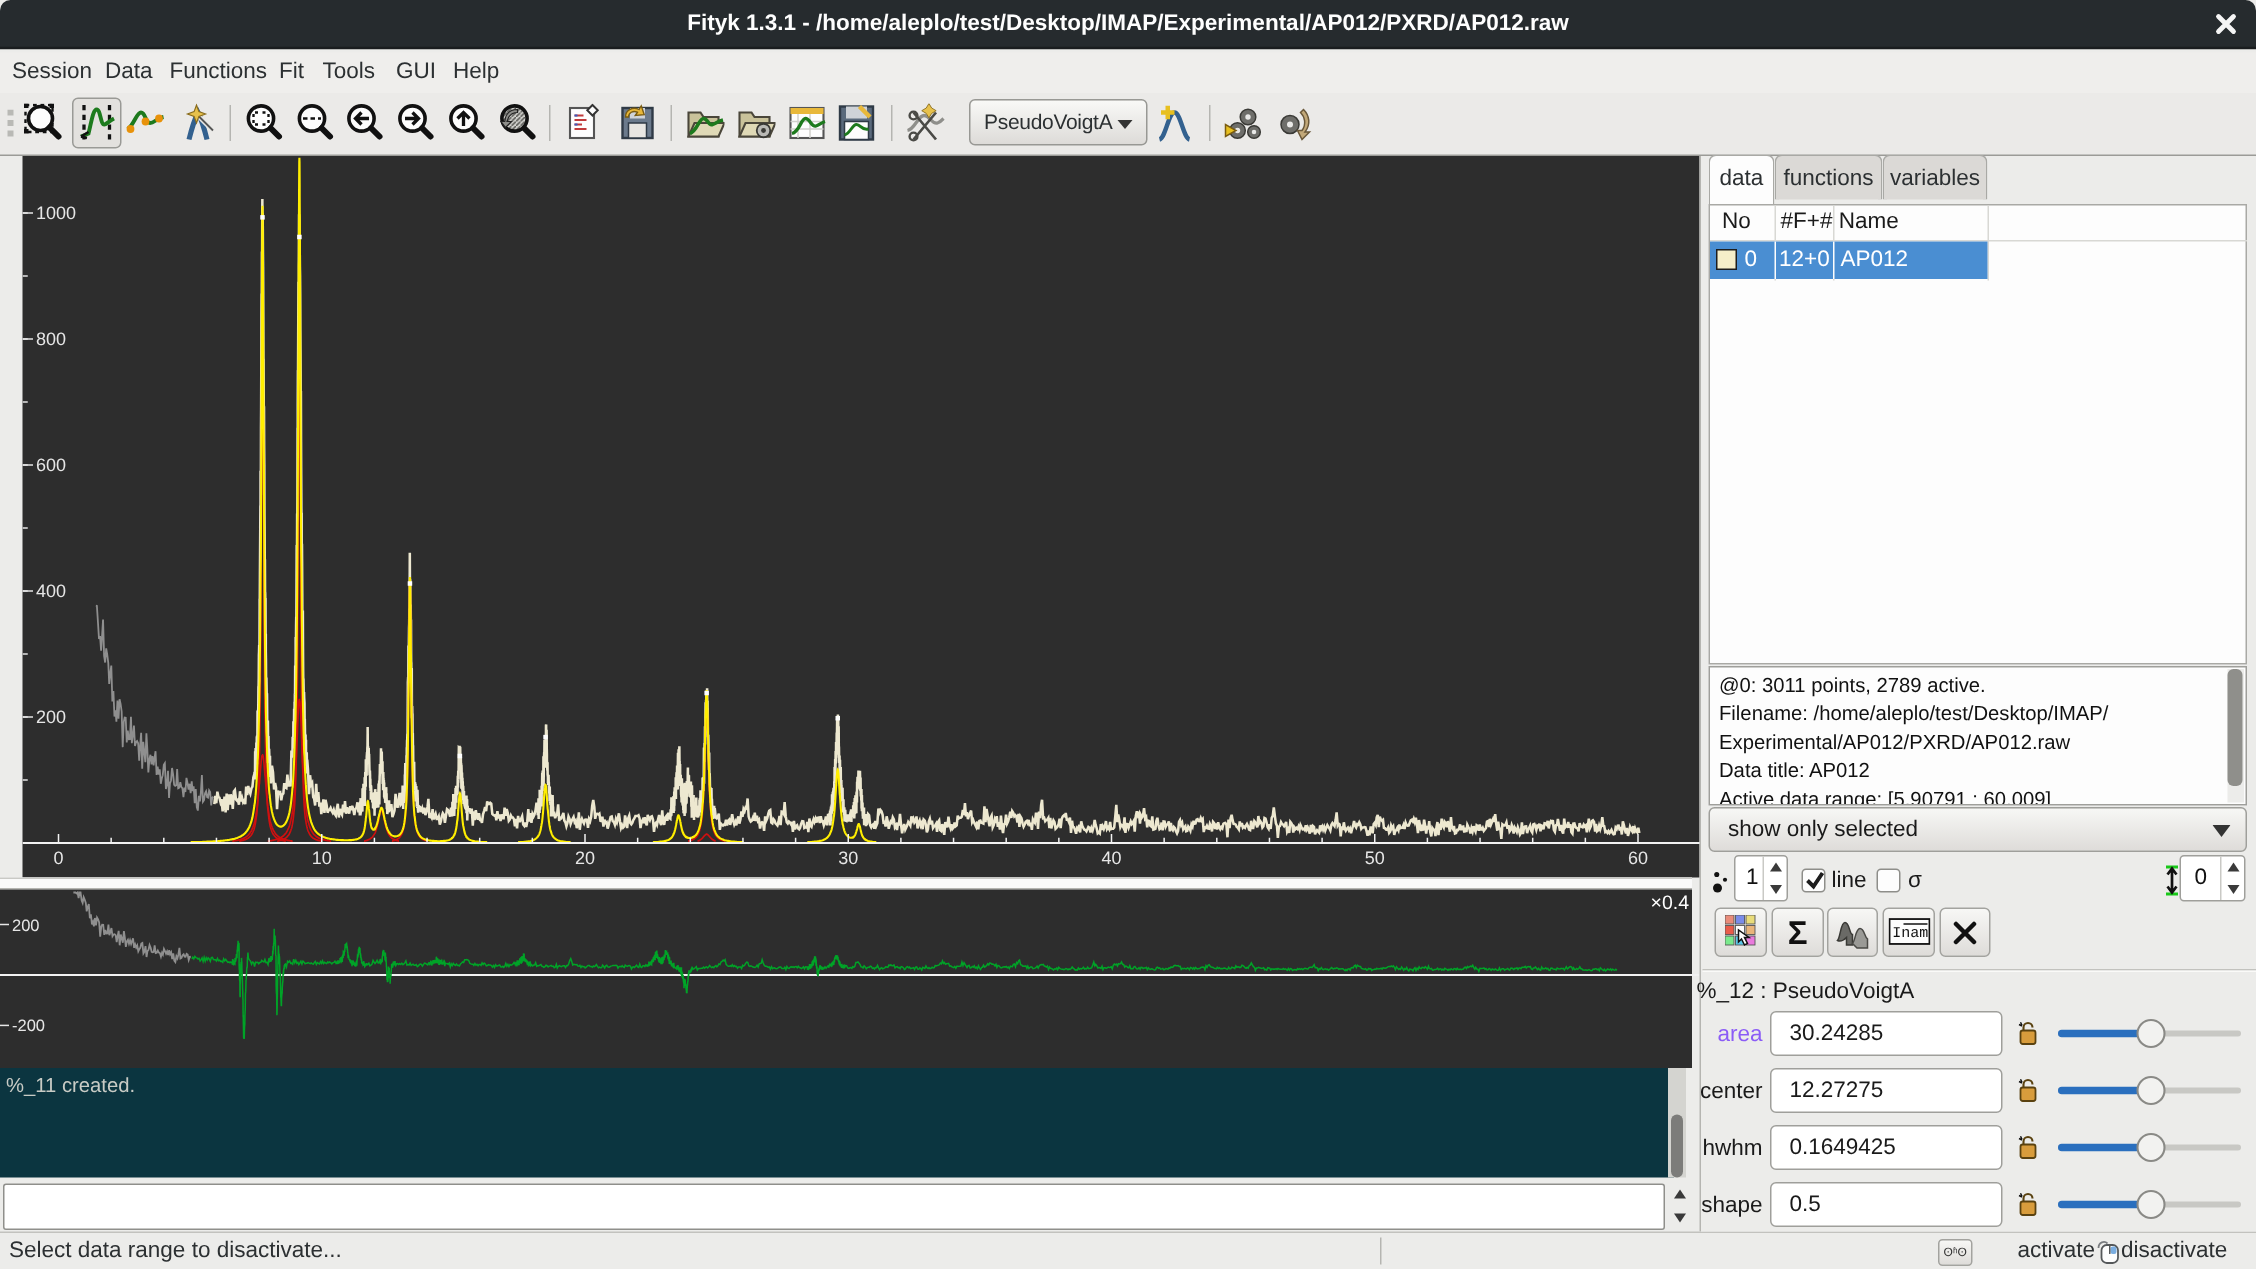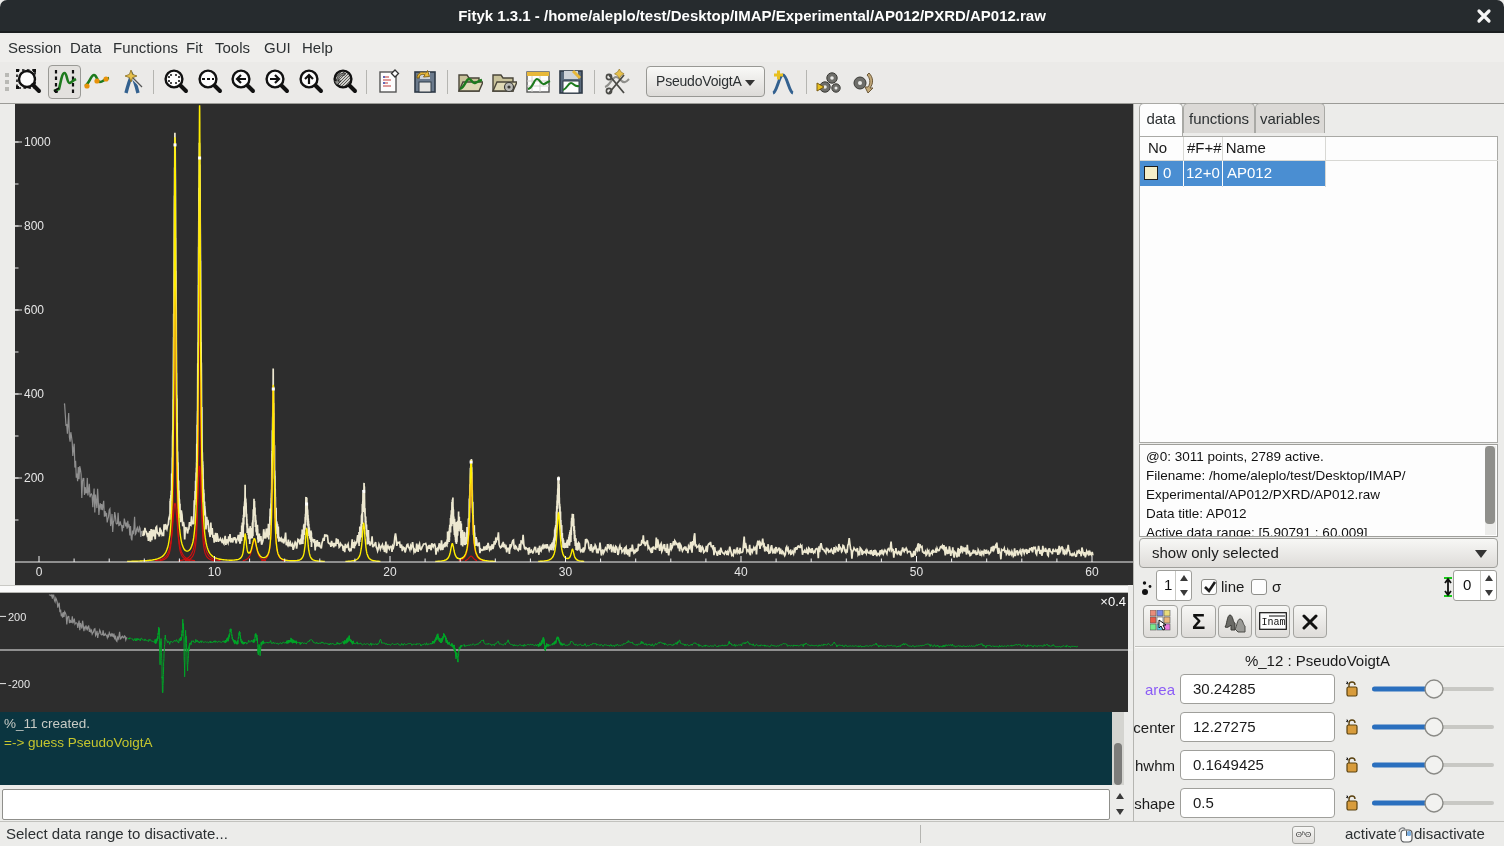--- a/index.html
+++ b/index.html
@@ -303,21 +303,20 @@
 <text x="8" y="27.5" fill="#e6e6e6" font-size="11">200</text>
 <line x1="0" y1="90.6" x2="6" y2="90.6" stroke="#e6e6e6" stroke-width="1"></line>
 <text x="8" y="94.5" fill="#e6e6e6" font-size="11">-200</text>
 <text x="1126" y="13" fill="#ffffff" font-size="13" text-anchor="end">×0.4</text>
 <path d="M48.9 2.0L49.6 2.0L50.3 2.0L51.0 2.6L51.7 2.0L52.4 5.7L53.0 2.0L53.7 2.0L54.4 7.1L55.1 8.9L55.8 5.1L56.5 6.8L57.2 9.0L57.8 14.6L58.5 11.7L59.2 9.7L59.9 19.2L60.6 16.5L61.3 23.3L62.0 21.6L62.6 24.6L63.3 19.0L64.0 23.9L64.7 18.7L65.4 19.9L66.1 22.0L66.8 31.4L67.5 24.7L68.1 23.5L68.8 23.6L69.5 30.2L70.2 27.0L70.9 29.4L71.6 29.3L72.3 23.4L72.9 30.4L73.6 28.3L74.3 25.7L75.0 31.1L75.7 30.0L76.4 29.8L77.1 30.4L77.8 35.0L78.4 31.2L79.1 27.6L79.8 37.2L80.5 30.0L81.2 32.7L81.9 35.5L82.6 27.7L83.2 31.9L83.9 38.2L84.6 34.6L85.3 33.5L86.0 36.1L86.7 33.8L87.4 36.3L88.0 34.5L88.7 32.5L89.4 38.9L90.1 36.6L90.8 38.7L91.5 37.3L92.2 41.2L92.9 39.8L93.5 38.9L94.2 36.1L94.9 35.7L95.6 42.6L96.3 41.4L97.0 37.8L97.7 45.0L98.3 41.1L99.0 40.3L99.7 37.0L100.4 38.7L101.1 41.5L101.8 41.8L102.5 41.6L103.1 37.3L103.8 42.4L104.5 42.2L105.2 40.7L105.9 42.1L106.6 42.4L107.3 44.8L108.0 42.2L108.6 43.4L109.3 39.6L110.0 41.0L110.7 42.8L111.4 41.2L112.1 43.7L112.8 40.5L113.4 43.2L114.1 41.9L114.8 46.4L115.5 42.6L116.2 47.5L116.9 48.4L117.6 44.4L118.3 45.9L118.9 43.5L119.6 38.9L120.3 46.0L121.0 45.6L121.7 43.8L122.4 43.2L123.1 44.8L123.7 44.9L124.4 42.9L125.1 43.4L125.8 47.0L126.5 44.9L127.2 44.7" fill="none" stroke="#8f8f8f" stroke-width="1.2"></path>
 <path d="M127.9 46.3L128.5 45.1L129.2 46.2L129.9 44.6L130.6 45.4L131.3 45.6L132.0 46.3L132.7 45.9L133.4 47.7L134.0 46.9L134.7 45.6L135.4 48.0L136.1 45.3L136.8 47.8L137.5 45.5L138.2 47.0L138.8 45.6L139.5 46.3L140.2 47.9L140.9 45.4L141.6 45.2L142.3 46.7L143.0 46.9L143.6 46.9L144.3 47.7L145.0 45.9L145.7 47.5L146.4 47.1L147.1 47.9L147.8 47.8L148.5 48.5L149.1 46.2L149.8 47.6L150.5 46.6L151.2 47.7L151.9 48.6L152.6 48.3L153.3 48.8L153.9 48.3L154.6 48.9L154.7 48.8L154.9 50.1L155.0 49.4L155.1 46.4L155.2 49.3L155.3 49.8L155.3 48.0L155.4 46.7L155.5 50.3L155.6 48.7L155.7 49.2L155.8 50.7L155.9 47.4L156.0 48.3L156.0 48.2L156.1 49.3L156.2 47.5L156.3 48.9L156.4 48.2L156.5 49.5L156.6 49.6L156.7 45.7L156.7 48.4L156.9 47.0L157.0 47.3L157.1 47.7L157.2 47.6L157.3 45.3L157.4 46.6L157.4 46.3L157.5 45.6L157.6 43.1L157.7 43.5L157.8 43.5L157.9 44.7L158.0 45.8L158.1 40.6L158.1 40.2L158.2 41.8L158.3 39.5L158.4 38.1L158.5 37.2L158.6 36.2L158.7 39.2L158.7 34.1L158.9 41.1L159.0 35.4L159.1 37.0L159.2 37.0L159.3 35.7L159.4 39.6L159.4 49.8L159.5 53.5L159.6 49.5L159.7 60.1L159.8 60.7L159.9 60.7L160.0 70.7L160.1 71.8L160.1 63.5L160.2 62.1L160.3 59.9L160.4 55.4L160.5 55.0L160.6 54.3L160.7 48.3L160.8 50.2L160.9 51.9L161.0 45.6L161.1 48.1L161.2 48.3L161.3 54.0L161.4 55.7L161.5 59.4L161.5 59.4L161.6 59.9L161.7 65.8L161.8 67.4L161.9 72.0L162.0 73.3L162.1 85.2L162.2 83.7L162.2 87.6L162.3 92.1L162.4 98.6L162.5 99.4L162.6 98.5L162.8 99.6L162.9 97.4L162.9 97.7L163.0 92.6L163.1 90.7L163.2 90.0L163.3 83.5L163.4 81.6L163.5 79.9L163.6 73.7L163.6 69.9L163.7 68.9L163.8 68.1L163.9 65.5L164.0 60.6L164.1 60.1L164.2 58.5L164.2 58.4L164.3 57.0L164.4 54.4L164.5 53.1L164.6 51.9L164.8 51.8L164.9 47.9L164.9 48.0L165.0 45.1L165.1 46.1L165.2 43.0L165.3 42.0L165.6 45.9L166.3 46.9L167.0 47.8L167.7 49.8L168.4 48.3L169.0 48.6L169.7 51.4L170.4 48.5L171.1 48.7L171.8 48.5L172.5 49.5L173.2 48.7L173.9 48.6L174.5 47.2L175.2 48.0L175.9 48.3L176.6 46.6L177.3 48.8L178.0 48.6L178.7 50.1L179.3 45.8L179.3 46.5L179.4 46.6L179.5 46.8L179.6 47.5L179.7 47.3L179.8 47.8L179.9 47.7L180.0 47.3L180.1 45.3L180.2 46.5L180.3 47.2L180.4 47.8L180.5 47.8L180.6 44.4L180.7 45.8L180.7 46.4L180.8 46.9L180.9 47.8L181.0 46.0L181.1 44.3L181.2 46.0L181.3 45.4L181.4 45.1L181.4 44.5L181.5 46.9L181.6 44.2L181.7 44.7L181.8 40.9L182.0 43.2L182.1 39.7L182.1 37.6L182.2 40.4L182.3 39.7L182.4 36.6L182.5 35.3L182.6 35.6L182.7 30.8L182.8 26.2L182.8 31.2L182.9 30.6L183.0 32.9L183.1 30.3L183.2 35.3L183.3 36.2L183.4 31.0L183.5 37.7L183.5 33.2L183.6 34.1L183.7 40.8L183.8 43.8L184.0 44.2L184.1 56.9L184.1 63.8L184.2 67.2L184.3 69.1L184.4 69.9L184.5 75.7L184.6 83.8L184.7 82.4L184.8 77.6L184.8 73.0L184.9 71.3L185.0 63.8L185.1 57.6L185.2 54.3L185.3 49.3L185.4 45.4L185.5 44.3L185.5 42.4L185.6 37.3L185.7 40.5L185.8 42.1L186.0 47.3L186.1 42.9L186.2 49.8L186.2 49.1L186.3 44.6L186.4 46.7L186.5 50.6L186.6 56.1L186.7 55.5L186.8 58.7L186.9 58.7L186.9 55.7L187.0 62.8L187.1 67.8L187.2 71.6L187.3 72.4L187.4 74.8L187.5 77.7L187.6 75.7L187.6 77.8L187.7 73.1L187.8 71.4L188.0 69.2L188.1 69.1L188.2 65.2L188.3 64.0L188.3 64.3L188.4 62.2L188.5 61.9L188.6 60.6L188.7 56.1L188.8 56.4L188.9 54.9L189.0 53.5L189.0 56.8L189.1 54.8L189.2 53.0L189.3 52.2L189.4 52.8L189.5 50.6L189.6 51.3L189.6 53.1L189.7 52.5L189.8 50.1L190.3 49.7L191.0 51.7L191.7 47.8L192.4 48.5L193.1 47.6L193.8 49.2L194.4 49.1L195.1 49.8L195.8 46.4L196.5 48.8L197.2 47.2L197.9 49.2L198.6 48.5L199.2 50.1L199.9 49.0L200.6 47.8L201.3 49.7L202.0 47.7L202.7 48.4L203.4 49.5L204.1 49.1L204.7 49.1L205.4 48.7L206.1 49.1L206.8 49.4L207.5 49.0L208.2 49.6L208.9 49.8L209.5 48.8L210.2 48.0L210.9 50.0L211.6 48.8L212.3 49.3L213.0 49.6L213.7 48.1L214.4 49.2L215.0 47.6L215.7 49.4L216.4 48.5L217.1 49.0L217.8 49.4L218.5 48.3L219.2 48.9L219.8 48.3L220.5 48.8L221.2 49.6L221.9 48.8L222.6 48.6L223.3 47.8L224.0 49.2L224.6 48.4L224.9 49.7L225.1 47.7L225.2 49.1L225.3 49.7L225.3 48.2L225.4 47.2L225.5 49.4L225.6 49.0L225.7 48.7L225.8 49.0L225.9 47.6L226.0 48.6L226.0 48.5L226.1 47.3L226.2 48.4L226.3 47.3L226.4 48.5L226.5 48.7L226.6 49.2L226.7 45.7L226.7 47.7L226.8 47.1L226.9 47.2L227.1 47.0L227.2 47.0L227.3 45.1L227.4 47.8L227.4 48.2L227.5 47.6L227.6 47.8L227.7 45.6L227.8 45.3L227.9 46.9L228.0 47.2L228.1 46.0L228.1 44.1L228.2 48.3L228.3 44.5L228.4 46.0L228.5 43.4L228.6 45.5L228.7 44.2L228.8 45.6L228.8 44.7L228.9 41.6L229.1 41.9L229.2 43.0L229.3 43.2L229.4 44.1L229.5 41.9L229.5 41.3L229.6 41.0L229.7 40.6L229.8 41.6L229.9 39.8L230.0 39.4L230.1 37.2L230.1 36.3L230.2 38.8L230.3 39.2L230.4 37.9L230.5 38.2L230.6 38.0L230.7 36.8L230.8 37.9L230.8 35.7L230.9 36.6L231.1 36.2L231.2 37.1L231.3 38.3L231.4 39.2L231.5 39.1L231.5 39.7L231.6 39.3L231.7 40.4L231.8 42.7L231.9 41.8L232.0 44.0L232.1 43.8L232.2 43.9L232.2 45.9L232.3 44.1L232.4 44.5L232.5 45.2L232.6 45.8L232.7 46.1L232.8 47.0L232.9 46.4L233.0 46.8L233.1 46.4L233.2 47.9L233.3 46.7L233.4 47.0L233.5 47.5L233.6 47.9L233.6 47.0L233.7 49.2L233.8 47.4L233.9 47.7L234.0 47.8L234.1 47.8L234.1 48.8L234.2 48.5L234.2 47.7L234.3 47.9L234.3 48.2L234.3 49.8L234.4 48.0L234.4 47.4L234.5 47.6L234.5 48.4L234.6 50.1L234.6 47.8L234.7 48.9L234.7 51.1L234.8 48.5L234.8 50.2L234.9 50.1L234.9 49.5L235.0 47.7L235.0 49.3L235.1 48.7L235.1 47.4L235.2 47.6L235.2 49.2L235.3 49.3L235.3 50.3L235.4 49.8L235.4 48.8L235.5 48.9L235.5 49.2L235.6 48.4L235.7 50.0L235.8 49.4L235.9 48.7L236.0 48.9L236.1 48.5L236.2 49.1L236.3 49.8L236.3 49.2L236.4 50.5L236.5 51.1L236.6 49.0L236.7 49.6L236.8 49.2L236.9 51.1L237.0 49.7L237.0 50.0L237.1 50.1L237.2 51.4L237.3 49.4L237.4 48.0L237.5 48.3L237.7 49.1L237.7 48.4L237.8 47.4L237.9 50.9L238.0 47.8L238.1 46.6L238.2 46.1L238.3 44.4L238.4 44.6L238.4 45.5L238.5 45.0L238.6 43.8L238.7 44.8L238.8 43.6L238.9 41.8L239.0 39.9L239.1 42.3L239.1 41.8L239.2 40.9L239.3 39.0L239.4 40.3L239.5 38.2L239.7 41.0L239.7 40.1L239.8 40.1L239.9 39.2L240.0 39.3L240.1 43.0L240.2 43.0L240.3 42.4L240.4 44.3L240.4 45.6L240.5 43.3L240.6 44.6L240.7 45.3L240.8 47.0L240.9 45.9L241.0 47.7L241.1 46.7L241.1 48.8L241.2 49.1L241.3 48.3L241.4 49.5L241.5 48.3L241.7 48.9L241.8 50.2L241.8 49.3L241.9 49.8L242.0 48.7L242.1 50.3L242.2 50.2L242.3 48.7L242.4 47.8L242.5 48.1L242.5 49.9L242.6 49.7L242.7 48.6L242.8 50.1L242.9 50.9L243.0 49.9L243.1 49.6L243.2 50.7L243.2 51.4L243.3 51.3L243.4 49.4L243.6 50.6L243.7 50.1L243.8 49.8L243.9 49.4L243.9 50.3L244.0 49.5L244.1 50.7L244.2 50.2L244.3 50.8L244.4 49.0L244.5 49.9L244.6 50.5L244.6 50.2L245.2 50.0L245.9 49.1L246.6 50.9L247.3 50.4L248.0 49.8L248.7 47.3L249.4 48.5L250.0 49.3L250.7 48.5L251.4 47.2L252.1 49.0L252.8 48.9L253.0 47.4L253.1 48.0L253.2 47.8L253.3 48.8L253.4 46.4L253.5 46.6L253.6 47.6L253.7 47.4L253.8 49.9L253.9 47.3L254.0 48.0L254.1 47.2L254.2 46.9L254.2 47.8L254.3 49.0L254.4 46.8L254.5 47.7L254.6 47.0L254.7 47.0L254.8 46.3L254.8 48.3L254.9 44.2L255.0 44.6L255.1 43.0L255.2 41.2L255.3 42.4L255.4 43.6L255.5 41.9L255.6 42.1L255.7 40.9L255.8 40.3L255.9 43.5L256.0 41.3L256.1 44.4L256.2 42.6L256.2 43.4L256.3 44.0L256.4 44.0L256.5 45.0L256.6 45.4L256.7 47.3L256.8 45.0L256.9 42.2L256.9 42.0L257.0 43.4L257.1 45.0L257.2 48.1L257.3 45.1L257.5 49.0L257.6 50.4L257.6 51.5L257.7 51.7L257.8 54.7L257.9 56.0L258.0 60.1L258.1 60.3L258.2 55.6L258.3 61.4L258.3 61.8L258.4 59.9L258.5 58.8L258.6 61.6L258.7 58.3L258.8 54.5L258.9 54.7L259.0 54.6L259.0 51.3L259.1 55.2L259.2 53.6L259.3 55.0L259.5 52.2L259.6 59.1L259.7 58.1L259.7 57.9L259.8 57.3L259.9 58.6L260.0 58.3L260.1 62.8L260.2 59.1L260.3 59.6L260.3 59.6L260.4 57.2L260.5 57.9L260.6 58.1L260.7 54.7L260.8 55.2L260.9 53.3L261.0 51.5L261.0 51.5L261.1 49.5L261.2 51.1L261.3 52.3L261.5 51.1L261.6 51.1L261.7 51.2L261.7 49.3L261.8 50.4L261.9 51.7L262.0 48.8L262.1 49.6L262.2 49.0L262.3 49.2L262.4 48.7L262.4 49.3L262.5 48.1L262.6 48.8L262.7 48.9L262.8 48.8L262.9 50.6L263.0 49.4L263.1 49.5L263.1 49.0L263.2 50.5L263.3 47.7L263.5 49.1L263.6 50.3L263.8 50.8L264.5 49.5L265.1 49.4L265.8 50.0L266.5 49.4L267.2 50.0L267.9 49.1L268.6 50.1L269.3 49.6L270.0 48.8L270.6 47.6L271.3 50.4L272.0 50.0L272.7 50.3L273.4 49.1L274.1 50.6L274.8 50.1L275.4 49.8L276.1 50.5L276.8 50.5L277.5 50.1L278.2 51.4L278.9 50.9L279.6 50.1L280.2 49.7L280.9 49.9L281.6 51.1L282.3 50.1L283.0 49.1L283.7 49.3L284.4 49.8L285.1 50.3L285.7 49.1L286.4 50.0L286.4 50.5L286.5 50.2L286.6 48.3L286.7 49.3L286.8 48.5L286.9 49.8L287.0 48.7L287.1 49.9L287.1 49.5L287.2 47.3L287.3 48.7L287.4 49.7L287.5 49.4L287.6 49.0L287.7 48.2L287.8 49.6L287.8 50.7L288.0 49.4L288.1 49.1L288.2 49.0L288.3 47.9L288.4 48.8L288.5 48.3L288.5 50.0L288.6 48.2L288.7 47.0L288.8 48.1L288.9 48.6L289.0 48.6L289.1 47.0L289.2 49.5L289.2 48.7L289.3 48.1L289.4 47.8L289.5 48.8L289.6 48.0L289.7 48.6L289.8 48.1L289.9 48.3L290.0 49.3L290.1 48.1L290.2 47.0L290.3 49.0L290.4 48.1L290.5 47.0L290.5 49.0L290.6 47.5L290.7 49.0L290.8 46.3L290.9 44.9L291.0 45.2L291.1 47.9L291.2 46.7L291.2 47.5L291.3 47.6L291.4 45.7L291.5 49.4L291.6 46.3L291.7 47.8L291.8 45.9L291.9 47.5L292.0 48.5L292.1 47.3L292.2 46.8L292.3 47.6L292.4 47.1L292.5 48.3L292.6 50.3L292.6 46.7L292.7 47.0L292.8 47.7L292.9 47.8L293.0 46.8L293.1 48.5L293.2 48.8L293.3 48.3L293.3 46.9L293.4 49.7L293.5 47.1L293.6 49.0L293.7 49.6L293.8 47.3L294.0 48.7L294.0 49.9L294.1 49.0L294.2 47.9L294.3 47.7L294.4 49.2L294.5 48.5L294.6 48.3L294.7 49.6L294.7 48.7L294.8 49.1L294.9 49.6L295.0 49.6L295.1 49.1L295.2 49.2L295.3 49.8L295.3 49.6L295.4 48.4L295.5 49.2L295.6 48.6L295.7 48.4L295.8 48.9L296.0 47.6L296.0 50.1L296.1 48.8L296.2 49.8L296.3 48.0L296.4 48.2L296.5 51.1L296.6 50.4L296.7 49.1L296.7 49.0L296.8 49.0L296.9 49.7L297.4 49.4L298.1 49.3L298.8 49.9L299.5 49.1L300.2 51.6L300.8 49.5L301.5 50.7L302.2 49.3L302.9 50.1L303.6 50.6L304.3 49.7L305.0 50.6L305.6 50.5L306.3 50.9L307.0 49.6L307.7 49.0L308.4 48.3L309.1 48.6L309.8 46.9L310.5 46.9L311.1 46.7L311.8 46.9L312.5 47.4L313.2 49.2L313.9 49.6L314.6 49.8L315.3 49.8L315.9 50.6L316.6 49.3L317.3 50.4L318.0 49.9L318.7 50.8L319.4 50.0L320.1 50.0L320.7 50.6L321.4 48.9L322.1 50.1L322.8 49.1L323.5 49.7L324.2 50.9L324.9 50.7L325.6 50.1L326.2 50.4L326.9 50.4L327.6 50.7L328.3 51.7L329.0 50.6L329.7 52.0L330.4 50.2L331.0 51.0L331.7 51.0L332.4 50.6L333.1 50.3L333.8 51.5L334.5 51.7L335.2 51.2L335.8 51.9L336.5 51.2L337.2 49.3L337.9 51.2L338.6 49.9L339.3 51.4L340.0 50.1L340.7 50.5L341.3 50.3L342.0 49.7L342.7 48.6L343.4 49.7L343.4 49.8L343.5 50.6L343.6 49.3L343.7 50.0L343.8 49.0L343.9 49.7L344.0 48.2L344.1 51.3L344.1 49.9L344.3 48.8L344.4 49.8L344.5 50.2L344.6 49.7L344.7 50.6L344.8 49.2L344.8 47.2L344.9 48.3L345.0 50.2L345.1 49.9L345.2 49.4L345.3 48.1L345.4 49.7L345.5 49.5L345.5 48.0L345.6 47.9L345.7 49.0L345.8 49.6L345.9 50.0L346.0 49.1L346.1 50.5L346.1 47.5L346.3 48.8L346.4 47.5L346.5 45.9L346.6 46.5L346.7 48.9L346.8 46.5L346.8 46.1L346.9 48.2L347.0 48.3L347.1 47.2L347.2 48.8L347.3 45.0L347.4 49.6L347.5 47.9L347.5 46.8L347.6 46.6L347.7 46.0L347.8 45.8L347.9 46.3L348.0 44.4L348.1 48.8L348.2 45.9L348.3 46.8L348.4 45.6L348.5 45.5L348.6 47.0L348.7 46.7L348.8 44.7L348.9 45.3L348.9 46.7L349.0 43.0L349.1 42.7L349.2 47.9L349.3 45.6L349.4 42.7L349.5 45.1L349.6 45.9L349.6 46.5L349.7 47.1L349.8 46.8L349.9 47.3L350.0 45.9L350.1 47.4L350.3 47.6L350.3 48.5L350.4 47.3L350.5 48.4L350.6 47.7L350.7 46.5L350.8 47.4L350.9 47.4L350.9 47.6L351.0 48.0L351.1 48.3L351.2 48.6L351.3 47.7L351.4 49.6L351.5 47.3L351.6 48.7L351.6 49.4L351.7 49.3L351.8 49.5L351.9 48.8L352.0 49.7L352.1 48.1L352.3 49.9L352.3 51.3L352.4 49.9L352.5 51.1L352.6 49.4L352.7 48.6L352.8 49.0L352.9 50.7L353.0 50.3L353.0 48.1L353.1 49.4L353.2 49.7L353.3 48.9L353.4 47.8L353.5 48.8L353.6 49.8L353.7 49.6L353.7 49.4L353.8 50.4L353.9 50.8L354.4 50.1L355.1 51.0L355.8 50.4L356.4 50.4L357.1 48.8L357.8 51.2L358.5 50.7L359.2 50.8L359.9 50.4L360.6 50.0L361.2 51.1L361.9 51.3L362.6 51.9L363.3 51.5L364.0 50.5L364.7 50.8L365.4 51.6L366.1 51.1L366.7 50.9L367.4 50.6L368.1 51.3L368.8 51.1L369.5 52.2L370.2 51.7L370.9 49.9L371.5 52.4L372.2 51.2L372.9 50.8L373.6 51.2L374.3 51.5L375.0 51.0L375.7 50.9L376.3 50.9L377.0 52.0L377.7 50.7L378.4 50.8L379.1 49.8L379.8 47.3L380.5 46.1L381.2 48.1L381.8 50.4L382.5 49.9L383.2 50.0L383.9 50.1L384.6 50.0L385.3 51.1L386.0 51.2L386.6 50.5L387.3 52.0L388.0 51.0L388.7 51.5L389.4 51.4L390.1 52.3L390.8 51.8L391.4 51.2L392.1 50.6L392.8 50.6L393.5 51.3L394.2 51.3L394.9 51.8L395.6 51.0L396.3 51.4L396.9 50.9L397.6 50.1L398.3 51.3L399.0 52.2L399.7 51.8L400.4 52.2L401.1 52.1L401.7 50.4L402.4 51.2L403.1 52.3L403.8 50.9L404.5 50.5L405.2 51.6L405.9 51.8L406.6 51.5L407.2 51.1L407.9 50.9L408.6 50.6L409.3 50.6L410.0 50.6L410.7 50.5L411.4 50.9L412.0 52.4L412.7 51.4L413.4 51.2L414.1 51.6L414.8 50.8L415.5 51.6L416.2 52.0L416.8 50.4L417.5 50.9L418.2 51.2L418.9 50.8L419.6 50.7L420.3 51.1L421.0 53.0L421.7 51.8L422.3 51.6L423.0 52.0L423.7 51.2L424.4 50.5L425.1 51.6L425.8 52.0L426.5 49.8L427.1 51.5L427.8 52.0L428.5 50.9L429.2 50.7L429.9 51.4L430.6 50.2L431.3 51.0L431.9 51.1L432.0 50.3L432.1 49.8L432.2 50.8L432.4 50.0L432.5 50.3L432.6 48.0L432.6 50.7L432.7 49.0L432.8 50.1L432.9 50.1L433.0 49.4L433.1 49.2L433.2 48.8L433.3 49.5L433.3 50.2L433.4 50.1L433.5 49.2L433.6 49.0L433.7 48.3L433.8 49.0L433.9 48.3L434.0 47.9L434.0 49.0L434.1 50.3L434.2 49.9L434.4 50.1L434.5 47.2L434.6 49.3L434.7 47.2L434.7 47.8L434.8 46.6L434.9 47.1L435.0 48.0L435.1 47.9L435.2 47.4L435.3 47.1L435.4 47.7L435.4 47.1L435.5 45.2L435.6 48.4L435.7 46.1L435.8 47.1L435.9 45.7L436.0 44.7L436.1 45.6L436.1 44.5L436.2 46.9L436.4 43.6L436.5 45.3L436.6 43.6L436.7 43.9L436.8 47.1L436.8 44.9L436.9 43.5L437.0 41.7L437.1 43.2L437.2 43.1L437.3 45.2L437.4 41.7L437.4 41.2L437.5 43.4L437.6 43.8L437.7 45.6L437.8 42.7L437.9 40.7L438.0 43.3L438.1 42.8L438.1 43.7L438.3 45.7L438.4 43.2L438.5 46.4L438.6 45.5L438.7 45.2L438.8 44.7L438.8 45.3L438.9 45.5L439.0 46.9L439.1 47.6L439.1 46.2L439.2 47.2L439.2 47.8L439.3 47.9L439.3 47.1L439.4 48.6L439.4 48.2L439.5 48.6L439.5 46.7L439.5 46.5L439.6 45.0L439.6 48.6L439.7 47.8L439.7 46.3L439.8 47.5L439.8 47.6L439.9 45.7L439.9 47.7L440.0 48.6L440.0 48.8L440.1 47.2L440.1 47.3L440.2 48.9L440.2 48.6L440.3 47.1L440.3 47.1L440.4 48.3L440.4 47.2L440.5 47.2L440.5 49.4L440.6 48.1L440.6 47.4L440.7 48.3L440.7 49.8L440.8 48.1L440.8 47.1L440.9 46.4L440.9 49.8L441.0 45.4L441.0 48.8L441.1 46.9L441.1 46.6L441.2 46.8L441.2 47.6L441.3 48.8L441.3 47.1L441.4 48.3L441.4 49.9L441.5 45.0L441.5 46.9L441.6 45.8L441.6 48.3L441.6 46.1L441.7 45.9L441.7 45.9L441.8 47.3L441.8 48.3L441.9 47.3L441.9 49.1L442.0 48.6L442.0 46.9L442.1 47.8L442.1 46.9L442.2 46.8L442.2 44.8L442.3 45.4L442.3 46.5L442.4 45.2L442.4 47.0L442.5 46.5L442.5 45.1L442.6 47.1L442.6 46.0L442.7 46.8L442.8 45.1L442.9 43.3L443.0 45.6L443.1 44.3L443.2 45.1L443.3 45.0L443.4 44.8L443.5 41.6L443.6 40.3L443.6 42.2L443.7 43.3L443.8 41.5L443.9 42.3L444.0 40.9L444.1 41.3L444.2 41.2L444.3 40.9L444.3 42.2L444.4 42.0L444.5 43.6L444.6 42.4L444.7 43.7L444.8 42.6L445.0 43.8L445.0 42.8L445.1 42.7L445.2 45.0L445.3 44.8L445.4 45.3L445.5 44.0L445.6 43.4L445.7 44.6L445.7 45.8L445.8 44.4L445.9 47.6L446.0 45.1L446.1 47.4L446.2 49.7L446.3 45.0L446.4 46.1L446.4 48.6L446.5 47.8L446.6 48.3L446.7 48.3L446.8 49.8L447.0 49.3L447.0 48.5L447.1 48.7L447.2 48.1L447.3 49.2L447.4 47.4L447.5 50.1L447.6 49.4L447.7 51.3L447.7 50.8L447.8 48.8L447.9 50.8L448.0 49.7L448.1 50.3L448.2 51.1L448.3 50.7L448.4 50.9L448.4 50.9L448.5 50.0L448.6 50.1L448.7 51.2L448.9 51.5L449.0 50.6L449.1 51.0L449.1 50.2L449.2 48.9L449.3 50.4L449.4 51.1L449.5 51.3L449.6 51.9L449.8 52.1L450.5 52.5L450.8 52.2L450.9 52.3L451.0 51.4L451.1 52.4L451.2 52.2L451.2 53.1L451.3 50.8L451.4 51.8L451.6 50.8L451.7 51.7L451.8 51.2L451.9 52.7L451.9 51.9L452.0 50.3L452.1 53.7L452.2 51.7L452.3 51.3L452.4 52.5L452.5 52.3L452.5 51.9L452.6 53.7L452.7 52.8L452.8 54.1L452.9 54.0L453.0 54.1L453.1 53.7L453.2 53.5L453.2 53.2L453.3 55.2L453.4 51.9L453.6 52.9L453.7 53.5L453.8 54.8L453.9 54.7L453.9 54.1L454.0 54.3L454.1 56.9L454.2 54.3L454.3 51.9L454.4 58.0L454.5 54.7L454.6 55.8L454.6 56.4L454.7 54.7L454.8 58.6L454.9 57.1L455.0 55.6L455.1 58.4L455.2 59.2L455.3 58.6L455.3 59.7L455.4 57.0L455.6 61.4L455.7 59.0L455.8 62.9L455.9 60.0L456.0 61.6L456.0 65.9L456.1 61.7L456.2 63.7L456.3 62.7L456.4 59.5L456.5 63.9L456.6 63.9L456.7 59.9L456.7 62.1L456.8 60.0L456.9 62.2L457.0 64.5L457.1 63.8L457.2 62.8L457.3 64.1L457.3 65.4L457.4 66.3L457.6 67.5L457.7 68.9L457.8 66.2L457.9 68.5L458.0 69.2L458.0 67.8L458.1 65.9L458.2 64.6L458.3 64.0L458.4 63.2L458.5 61.2L458.6 61.8L458.7 60.5L458.7 58.3L458.8 58.8L458.9 57.3L459.0 55.9L459.1 55.9L459.2 56.1L459.3 53.8L459.4 54.9L459.5 55.7L459.6 54.5L459.7 54.5L459.8 55.4L459.9 54.4L460.0 54.4L460.1 55.8L460.1 54.3L460.2 54.2L460.3 54.2L460.4 55.1L460.5 53.9L460.6 53.6L460.7 53.4L460.8 54.3L460.8 52.8L460.9 54.2L461.0 53.4L461.1 52.1L461.2 53.6L461.3 53.4L461.5 52.1L462.2 53.0L462.8 52.7L463.5 52.2L464.2 51.5L464.9 53.7L465.6 52.7L466.3 52.7L467.0 52.7L467.6 52.5L468.3 52.5L469.0 51.7L469.7 52.5L470.4 51.8L471.1 51.6L471.8 52.3L472.4 51.7L473.1 50.7L473.8 51.5L474.5 52.1L475.2 51.6L475.9 52.1L476.6 51.2L477.3 50.7L477.9 51.6L478.6 50.9L479.3 49.5L480.0 50.0L480.7 48.3L481.4 48.0L482.1 47.1L482.7 47.6L483.4 46.8L484.1 49.9L484.8 50.7L485.5 51.2L486.2 51.2L486.9 50.8L487.5 51.3L488.2 50.2L488.9 51.4L489.6 50.7L490.3 51.4L491.0 51.2L491.7 52.5L492.4 51.7L493.0 51.6L493.7 51.6L494.4 52.7L495.1 50.5L495.8 51.0L496.5 50.3L497.2 49.1L497.8 48.4L498.5 48.6L499.2 50.9L499.9 51.3L500.6 50.9L501.3 51.2L502.0 51.7L502.7 51.8L503.3 52.0L504.0 51.5L504.7 50.5L505.4 51.8L506.1 49.6L506.8 49.3L507.5 49.1L508.1 46.8L508.8 49.0L509.5 50.5L510.2 51.2L510.9 51.2L511.6 51.5L512.3 51.9L512.9 51.6L513.6 53.1L514.3 51.5L515.0 52.8L515.7 52.3L516.4 52.2L517.1 52.7L517.8 52.8L518.4 52.6L519.1 52.0L519.8 51.7L520.5 51.7L521.2 52.7L521.9 52.6L522.6 52.7L523.2 51.8L523.9 53.4L524.6 51.3L525.3 52.4L526.0 52.6L526.7 51.9L527.4 51.5L528.0 51.9L528.7 51.5L529.4 52.0L530.1 51.4L530.8 51.3L531.5 52.2L532.2 51.2L532.9 52.0L533.5 52.1L534.2 52.7L534.9 52.3L535.6 51.5L536.3 52.9L537.0 51.6L537.7 51.7L538.2 51.7L538.3 53.5L538.3 52.0L538.4 51.4L538.5 52.4L538.6 51.8L538.7 53.7L538.8 51.3L539.0 52.3L539.0 51.1L539.1 53.2L539.2 51.2L539.3 51.9L539.4 51.1L539.5 52.4L539.6 52.2L539.7 49.7L539.7 52.3L539.8 52.2L539.9 51.8L540.0 52.4L540.1 50.4L540.2 49.9L540.3 52.0L540.4 52.9L540.4 50.2L540.5 50.2L540.6 50.4L540.7 50.0L540.8 51.8L541.0 51.1L541.1 52.2L541.1 52.2L541.2 49.7L541.3 51.3L541.4 48.0L541.5 50.2L541.6 50.8L541.7 49.0L541.8 47.6L541.8 49.1L541.9 50.9L542.0 48.8L542.1 47.2L542.2 49.3L542.3 49.4L542.4 46.7L542.5 47.8L542.5 49.2L542.6 47.9L542.7 48.2L542.8 46.4L543.0 46.4L543.1 44.6L543.1 45.1L543.2 48.5L543.3 45.4L543.4 44.6L543.5 45.3L543.6 44.6L543.7 47.2L543.8 48.1L543.8 45.5L543.9 48.7L544.0 50.8L544.1 46.7L544.2 49.8L544.3 49.9L544.4 52.1L544.5 52.7L544.5 52.6L544.6 52.4L544.7 52.3L544.8 56.6L545.0 53.8L545.1 56.9L545.2 57.3L545.2 55.4L545.3 56.4L545.4 58.0L545.5 53.9L545.6 56.4L545.7 54.8L545.8 54.3L545.9 52.7L545.9 54.5L546.0 52.7L546.1 54.1L546.2 52.0L546.3 53.6L546.4 53.1L546.5 50.8L546.6 52.2L546.6 52.4L546.7 50.4L546.8 52.0L547.0 53.0L547.1 51.6L547.2 53.2L547.3 51.2L547.3 51.1L547.4 52.6L547.5 52.6L547.6 51.9L547.7 52.0L547.8 52.8L547.9 51.5L548.0 53.6L548.0 52.3L548.1 52.3L548.2 52.2L548.3 51.7L548.4 52.9L548.5 51.5L548.6 52.1L548.6 52.4L548.7 53.0L549.3 52.8L550.0 51.6L550.7 52.5L551.4 51.6L552.1 50.8L552.3 50.8L552.4 50.4L552.5 51.7L552.6 52.2L552.7 50.7L552.8 51.1L552.8 50.6L552.9 51.3L553.0 50.4L553.1 50.6L553.2 50.7L553.3 50.8L553.4 50.8L553.4 50.9L553.5 50.9L553.6 50.3L553.7 51.3L553.8 49.6L553.9 50.9L554.0 50.0L554.1 50.8L554.2 50.9L554.3 49.0L554.4 50.8L554.5 51.4L554.6 50.9L554.7 50.5L554.8 48.4L554.8 49.9L554.9 49.2L555.0 50.7L555.1 49.4L555.2 49.0L555.3 47.9L555.4 49.8L555.5 48.6L555.5 48.8L555.6 49.8L555.7 48.7L555.8 48.7L555.9 50.4L556.0 47.4L556.2 47.2L556.2 48.0L556.3 48.7L556.4 45.7L556.5 46.6L556.6 45.5L556.7 44.8L556.8 46.5L556.9 44.9L556.9 46.0L557.0 45.6L557.1 45.4L557.2 45.1L557.3 43.7L557.4 44.8L557.5 45.1L557.6 45.2L557.6 44.5L557.7 46.0L557.8 45.7L557.9 45.3L558.0 46.1L558.2 45.9L558.3 46.6L558.3 43.9L558.4 44.9L558.5 46.1L558.6 46.9L558.7 45.0L558.8 47.1L558.9 47.8L558.9 47.5L559.0 47.7L559.1 46.9L559.2 48.5L559.3 46.8L559.4 49.6L559.5 48.5L559.6 50.1L559.6 47.7L559.7 49.7L559.8 49.6L559.9 49.0L560.0 48.9L560.2 50.9L560.3 50.4L560.3 51.3L560.4 50.1L560.5 50.4L560.6 50.7L560.7 51.0L560.8 50.9L560.9 51.2L561.0 50.4L561.0 49.6L561.1 52.3L561.2 51.0L561.3 51.3L561.4 50.7L561.5 51.8L561.6 51.2L561.7 51.9L561.7 50.7L561.8 51.1L561.9 51.4L562.0 51.0L562.2 51.5L562.3 52.4L562.4 51.0L562.4 51.2L562.5 51.5L562.6 50.8L562.7 50.7L562.8 52.2L563.1 52.1L563.7 50.7L564.4 50.8L565.1 52.3L565.8 52.6L566.5 52.2L567.2 52.1L567.9 52.6L568.5 51.4L569.2 51.9L569.9 51.2L570.6 48.6L571.3 48.6L572.0 48.3L572.7 49.1L573.4 50.1L574.0 51.5L574.7 51.6L575.4 52.3L576.1 50.9L576.8 51.6L577.5 52.8L578.2 52.1L578.8 51.8L579.5 51.9L580.2 51.1L580.9 51.4L581.6 52.6L582.3 52.3L583.0 53.0L583.6 52.1L584.3 52.2L585.0 50.6L585.7 52.2L586.4 53.5L587.1 52.6L587.8 52.1L588.5 52.9L589.1 52.6L589.8 52.2L590.5 51.6L591.2 51.7L591.9 51.9L592.6 50.4L593.3 50.7L593.9 50.2L594.6 50.8L595.3 50.8L596.0 50.3L596.7 52.3L597.4 51.6L598.1 51.4L598.8 52.2L599.4 51.9L600.1 52.8L600.8 51.4L601.5 51.6L602.2 52.1L602.9 53.3L603.6 52.9L604.2 51.8L604.9 51.4L605.6 52.2L606.3 51.7L607.0 52.7L607.7 52.5L608.4 52.4L609.0 52.1L609.7 53.3L610.4 51.8L611.1 51.6L611.8 53.1L612.5 53.2L613.2 52.2L613.9 52.7L614.5 53.7L615.2 51.9L615.9 52.2L616.6 52.6L617.3 51.0L618.0 52.2L618.7 52.7L619.3 52.1L620.0 52.8L620.7 52.5L621.4 51.8L622.1 52.3L622.8 52.1L623.5 50.6L624.1 50.9L624.8 50.7L625.5 50.6L626.2 50.2L626.9 49.1L627.6 49.6L628.3 47.6L629.0 49.3L629.6 48.7L630.3 49.8L631.0 49.5L631.7 49.4L632.4 49.2L633.1 51.1L633.8 50.9L634.4 51.4L635.1 51.8L635.8 52.1L636.5 51.3L637.2 52.5L637.9 51.2L638.6 51.1L639.2 51.3L639.9 51.1L640.6 51.0L641.3 48.3L642.0 50.7L642.7 48.8L643.4 50.0L644.1 51.1L644.7 52.0L645.4 50.8L646.1 50.6L646.8 52.4L647.5 52.1L648.2 51.3L648.9 51.8L649.5 50.9L650.2 52.4L650.9 51.8L651.6 52.8L652.3 50.8L653.0 52.4L653.7 53.3L654.4 51.9L655.0 51.8L655.7 50.4L656.4 51.7L657.1 51.2L657.8 50.6L658.5 49.5L659.2 50.3L659.8 49.1L660.5 49.2L661.2 49.8L661.9 49.7L662.6 50.0L663.3 51.0L664.0 49.9L664.6 52.0L665.3 50.6L666.0 50.9L666.7 51.7L667.4 52.3L668.1 52.0L668.8 51.6L669.5 51.5L670.1 51.8L670.8 51.3L671.5 52.2L672.2 51.7L672.9 52.7L673.6 51.1L674.3 51.3L674.9 51.4L675.6 49.9L676.3 49.6L677.0 51.5L677.7 48.7L678.4 49.5L679.1 47.5L679.7 47.0L680.4 50.1L681.1 50.3L681.8 51.1L682.5 51.0L683.2 51.2L683.9 51.0L684.6 52.5L685.2 51.1L685.9 52.7L686.6 52.0L687.3 51.5L688.0 51.8L688.7 52.8L689.4 52.6L690.0 52.4L690.7 52.0L691.4 51.1L692.1 52.4L692.8 50.9L693.5 50.3L694.2 50.0L694.9 50.1L695.5 49.9L696.2 51.0L696.9 51.2L697.6 51.7L698.3 51.1L699.0 53.4L699.7 51.7L700.3 52.6L701.0 52.7L701.7 53.1L702.4 53.7L703.1 52.9L703.8 53.1L704.5 52.4L705.1 53.5L705.8 51.9L706.5 52.6L707.2 52.9L707.9 53.1L708.6 53.2L709.3 53.4L710.0 53.1L710.6 52.7L711.3 52.9L712.0 53.5L712.7 52.9L713.4 53.3L714.1 52.7L714.8 51.7L715.4 52.4L716.1 52.9L716.8 53.7L717.5 53.5L718.2 53.7L718.9 52.3L719.6 53.1L720.2 52.7L720.9 53.0L721.6 52.6L722.3 51.8L723.0 53.0L723.7 52.7L724.4 52.9L725.1 51.8L725.7 52.8L726.4 52.6L727.1 52.5L727.8 52.1L728.5 50.3L729.2 48.3L729.9 50.9L730.5 49.9L731.2 51.0L731.9 52.3L732.6 52.0L733.3 52.2L734.0 52.6L734.7 51.1L735.3 53.4L736.0 52.1L736.7 52.1L737.4 52.6L738.1 52.2L738.8 51.7L739.5 52.0L740.2 51.8L740.8 51.5L741.5 53.0L742.2 50.6L742.9 49.7L743.6 50.2L744.3 49.7L745.0 51.0L745.6 49.5L746.3 49.7L747.0 49.4L747.7 48.3L748.4 50.0L749.1 50.0L749.8 51.7L750.5 51.0L751.1 51.2L751.8 52.0L752.5 52.2L753.2 50.8L753.9 52.8L754.6 52.9L755.3 52.8L755.9 51.7L756.6 51.3L757.3 52.4L758.0 53.0L758.7 52.9L759.4 52.1L760.1 53.2L760.7 51.9L761.4 52.0L762.1 52.7L762.8 52.4L763.5 52.4L764.2 51.9L764.9 53.4L765.6 52.2L766.2 53.0L766.9 53.3L767.6 52.8L768.3 53.0L769.0 53.4L769.7 53.7L770.4 53.4L771.0 52.1L771.7 51.8L772.4 52.5L773.1 52.2L773.8 53.1L774.5 52.9L775.2 52.6L775.8 53.4L776.5 53.3L777.2 52.7L777.9 52.8L778.6 53.2L779.3 52.3L780.0 52.5L780.7 51.6L781.3 51.9L782.0 51.7L782.7 50.8L783.4 50.5L784.1 50.8L784.8 50.9L785.5 50.7L786.1 51.3L786.8 51.2L787.5 53.3L788.2 52.6L788.9 52.8L789.6 52.5L790.3 52.9L791.0 53.0L791.6 52.3L792.3 52.6L793.0 53.4L793.7 52.0L794.4 52.2L795.1 53.0L795.8 52.2L796.4 53.1L797.1 52.0L797.8 52.7L798.5 52.9L799.2 52.6L799.9 52.7L800.6 52.0L801.2 51.8L801.9 51.7L802.6 51.8L803.3 53.5L804.0 50.8L804.7 52.0L805.4 50.5L806.1 50.1L806.7 51.0L807.4 51.7L808.1 51.8L808.8 52.0L809.5 52.5L810.2 52.6L810.9 52.9L811.5 51.8L812.2 52.6L812.9 52.1L813.6 52.8L814.3 52.7L815.0 52.8L815.7 52.5L816.3 52.3L817.0 52.6L817.7 53.1L818.4 53.2L819.1 51.8L819.8 52.9L820.5 52.9L821.2 51.8L821.8 52.0L822.5 52.2L823.2 52.7L823.9 50.9L824.6 51.9L825.3 51.5L826.0 51.7L826.6 52.1L827.3 51.8L828.0 50.5L828.7 50.7L829.4 51.4L830.1 52.2L830.8 52.5L831.4 51.9L832.1 52.5L832.8 50.8L833.5 50.4L834.2 49.0L834.9 50.3L835.6 51.4L836.3 51.9L836.9 53.9L837.6 52.4L838.3 52.4L839.0 51.9L839.7 52.2L840.4 52.3L841.1 52.6L841.7 52.4L842.4 52.1L843.1 53.5L843.8 53.2L844.5 53.7L845.2 52.1L845.9 52.3L846.6 52.6L847.2 53.7L847.9 52.9L848.6 53.2L849.3 53.0L850.0 53.2L850.7 52.8L851.4 53.3L852.0 52.6L852.7 53.0L853.4 53.2L854.1 53.1L854.8 53.3L855.5 52.7L856.2 53.2L856.8 52.9L857.5 53.3L858.2 53.9L858.9 52.6L859.6 53.7L860.3 52.7L861.0 52.9L861.7 54.0L862.3 53.6L863.0 53.4L863.7 53.5L864.4 53.7L865.1 52.7L865.8 53.2L866.5 52.8L867.1 53.2L867.8 52.8L868.5 53.4L869.2 52.9L869.9 52.5L870.6 52.7L871.3 52.9L871.9 53.1L872.6 52.2L873.3 51.8L874.0 51.9L874.7 52.0L875.4 51.2L876.1 50.1L876.8 52.1L877.4 52.0L878.1 52.2L878.8 54.1L879.5 52.7L880.2 53.2L880.9 52.1L881.6 53.1L882.2 53.4L882.9 53.1L883.6 52.9L884.3 53.3L885.0 53.1L885.7 53.8L886.4 53.2L887.1 52.7L887.7 52.0L888.4 52.7L889.1 53.0L889.8 52.5L890.5 52.6L891.2 52.2L891.9 52.5L892.5 53.2L893.2 52.9L893.9 53.0L894.6 52.9L895.3 52.9L896.0 53.5L896.7 54.1L897.3 53.3L898.0 54.0L898.7 52.9L899.4 52.8L900.1 53.7L900.8 52.2L901.5 52.0L902.2 52.2L902.8 51.0L903.5 50.5L904.2 52.1L904.9 50.5L905.6 51.0L906.3 51.3L907.0 51.3L907.6 52.6L908.3 52.8L909.0 53.0L909.7 53.1L910.4 52.8L911.1 53.7L911.8 53.5L912.4 52.6L913.1 53.0L913.8 52.8L914.5 54.0L915.2 53.4L915.9 53.3L916.6 53.0L917.3 53.3L917.9 52.5L918.6 53.0L919.3 52.9L920.0 52.9L920.7 52.5L921.4 53.1L922.1 52.1L922.7 52.4L923.4 52.5L924.1 52.4L924.8 51.9L925.5 51.4L926.2 51.3L926.9 51.4L927.5 51.0L928.2 51.5L928.9 50.9L929.6 51.9L930.3 53.4L931.0 51.5L931.7 52.4L932.4 53.3L933.0 52.8L933.7 53.3L934.4 51.7L935.1 52.6L935.8 53.8L936.5 52.7L937.2 53.2L937.8 52.0L938.5 53.6L939.2 54.3L939.9 53.0L940.6 53.3L941.3 53.3L942.0 54.2L942.7 52.8L943.3 52.1L944.0 54.0L944.7 52.4L945.4 53.3L946.1 51.6L946.8 52.6L947.5 52.8L948.1 51.9L948.8 52.0L949.5 52.5L950.2 51.5L950.9 52.2L951.6 53.1L952.3 51.1L952.9 52.7L953.6 53.0L954.3 52.6L955.0 53.8L955.7 53.7L956.4 53.3L957.1 53.3L957.8 53.1L958.4 52.5L959.1 53.4L959.8 52.9L960.5 52.8L961.2 53.8L961.9 53.1L962.6 53.7L963.2 52.6L963.9 53.0L964.6 53.2L965.3 53.9L966.0 53.1L966.7 53.6L967.4 52.8L968.0 53.3L968.7 53.6L969.4 52.7L970.1 52.8L970.8 53.5L971.5 52.5L972.2 53.3L972.9 53.3L973.5 53.0L974.2 53.4L974.9 53.2L975.6 53.0L976.3 52.0L977.0 51.8L977.7 52.7L978.3 51.3L979.0 52.0L979.7 51.5L980.4 51.1L981.1 51.5L981.8 50.5L982.5 52.1L983.2 53.2L983.8 51.9L984.5 53.0L985.2 53.1L985.9 54.6L986.6 52.5L987.3 52.6L988.0 52.7L988.6 52.6L989.3 52.3L990.0 53.2L990.7 52.7L991.4 53.6L992.1 53.4L992.8 52.6L993.4 53.0L994.1 53.9L994.8 53.0L995.5 53.3L996.2 53.6L996.9 53.0L997.6 53.4L998.3 54.0L998.9 53.8L999.6 52.3L1000.3 54.0L1001.0 53.1L1001.7 52.9L1002.4 52.8L1003.1 53.8L1003.7 53.3L1004.4 53.1L1005.1 52.7L1005.8 53.4L1006.5 53.7L1007.2 52.5L1007.9 52.4L1008.5 52.8L1009.2 53.3L1009.9 52.6L1010.6 52.7L1011.3 52.2L1012.0 53.3L1012.7 52.4L1013.4 52.4L1014.0 52.8L1014.7 51.8L1015.4 51.8L1016.1 51.9L1016.8 51.3L1017.5 52.4L1018.2 51.6L1018.8 51.4L1019.5 51.7L1020.2 51.4L1020.9 52.9L1021.6 53.3L1022.3 52.4L1023.0 52.4L1023.6 51.6L1024.3 52.5L1025.0 53.4L1025.7 52.5L1026.4 53.5L1027.1 53.8L1027.8 51.7L1028.5 52.9L1029.1 52.7L1029.8 52.8L1030.5 52.2L1031.2 53.0L1031.9 52.5L1032.6 53.7L1033.3 53.9L1033.9 52.5L1034.6 52.4L1035.3 52.9L1036.0 53.1L1036.7 53.1L1037.4 53.6L1038.1 52.4L1038.8 52.8L1039.4 52.9L1040.1 53.0L1040.8 52.6L1041.5 52.8L1042.2 52.6L1042.9 53.6L1043.6 52.6L1044.2 51.5L1044.9 52.9L1045.6 52.4L1046.3 51.6L1047.0 51.4L1047.7 51.7L1048.4 53.2L1049.0 52.2L1049.7 53.3L1050.4 53.3L1051.1 52.6L1051.8 53.2L1052.5 52.7L1053.2 51.5L1053.9 52.8L1054.5 52.8L1055.2 53.7L1055.9 53.6L1056.6 53.8L1057.3 53.6L1058.0 53.9L1058.7 53.7L1059.3 53.4L1060.0 53.8L1060.7 54.1L1061.4 54.0L1062.1 53.1L1062.8 53.3L1063.5 52.8L1064.1 52.8L1064.8 53.5L1065.5 53.0L1066.2 54.1L1066.9 52.2L1067.6 52.8L1068.3 53.5L1069.0 54.0L1069.6 53.2L1070.3 54.3L1071.0 53.8L1071.7 53.0L1072.4 53.3L1073.1 53.6L1073.8 52.9L1074.4 53.9L1075.1 53.2L1075.8 53.6L1076.5 53.8L1077.2 53.2L1077.9 53.9" fill="none" stroke="#00a327" stroke-width="1"></path>
 </svg>
   </div>
 <div class="abs console">
 <div>%_11 created.</div>
-<div style="color:#c6c62e">=-&gt; guess PseudoVoigtA</div>
 <div class="abs" style="left:1112px;top:0px;width:12px;height:73px;background:#d4d4d0;"></div>
 <div class="abs" style="left:1114px;top:31px;width:8px;height:42px;background:#7c7c7a;border-radius:4px"></div>
 </div>
 <div class="abs inputrow">
 <div class="abs" style="left:0;top:0;width:1108px;height:31px;background:#fff;border:1px solid #8f8f8b;border-radius:2px"></div>
 <div class="abs" style="left:1110px;top:1px;width:16px;height:14px;">
 <svg width="16" height="14">
         <path d="M8 3 L12 9 L4 9 z" fill="#3a3a3a"></path>
       </svg>
     </div>
@@ -438,21 +437,21 @@
 <path d="M10 4 h16" stroke="#111" stroke-width="1"></path>
 </svg>
 <div class="btn" style="left:1293px;top:605px;width:34px;height:33px;"></div>
 <svg class="abs" style="left:1302px;top:614px" width="16" height="16" viewBox="0 0 16 16">
     <path d="M2 2 L14 14 M14 2 L2 14" stroke="#111" stroke-width="3" stroke-linecap="round"></path>
   </svg>
 
 <div class="abs" style="left:1135px;top:646px;width:369px;height:1px;background:#c2c2be"></div>
 <div class="abs" style="left:1135px;top:647px;width:369px;height:1px;background:#fafaf8"></div>
 
-<div class="abs" style="left:1131px;top:652px;width:373px;text-align:center;font-size:15px;color:#1a1a1a">%_12 : PseudoVoigtA</div>
+<div class="abs" style="left:1131px;top:652px;width:373px;font-size:15px;color:#1a1a1a">%_12 : PseudoVoigtA</div>
 <div class="abs" style="left:1131px;top:681px;width:44px;text-align:right;font-size:15px;color:#8b5cf6">area</div>
 <div class="abs" style="left:1131px;top:719px;width:44px;text-align:right;font-size:15px;color:#1a1a1a">center</div>
 <div class="abs" style="left:1131px;top:757px;width:44px;text-align:right;font-size:15px;color:#1a1a1a">hwhm</div>
 <div class="abs" style="left:1131px;top:795px;width:44px;text-align:right;font-size:15px;color:#1a1a1a">shape</div>
 <div class="field" style="left:1180px;top:674px;width:155px;height:30px;line-height:28px;padding-left:12px;border-radius:4px">30.24285</div>
 <div class="field" style="left:1180px;top:712px;width:155px;height:30px;line-height:28px;padding-left:12px;border-radius:4px">12.27275</div>
 <div class="field" style="left:1180px;top:750px;width:155px;height:30px;line-height:28px;padding-left:12px;border-radius:4px">0.1649425</div>
 <div class="field" style="left:1180px;top:788px;width:155px;height:30px;line-height:28px;padding-left:12px;border-radius:4px">0.5</div>
 
 <svg class="lock" style="left:1345px;top:681px" viewBox="0 0 14 16">

